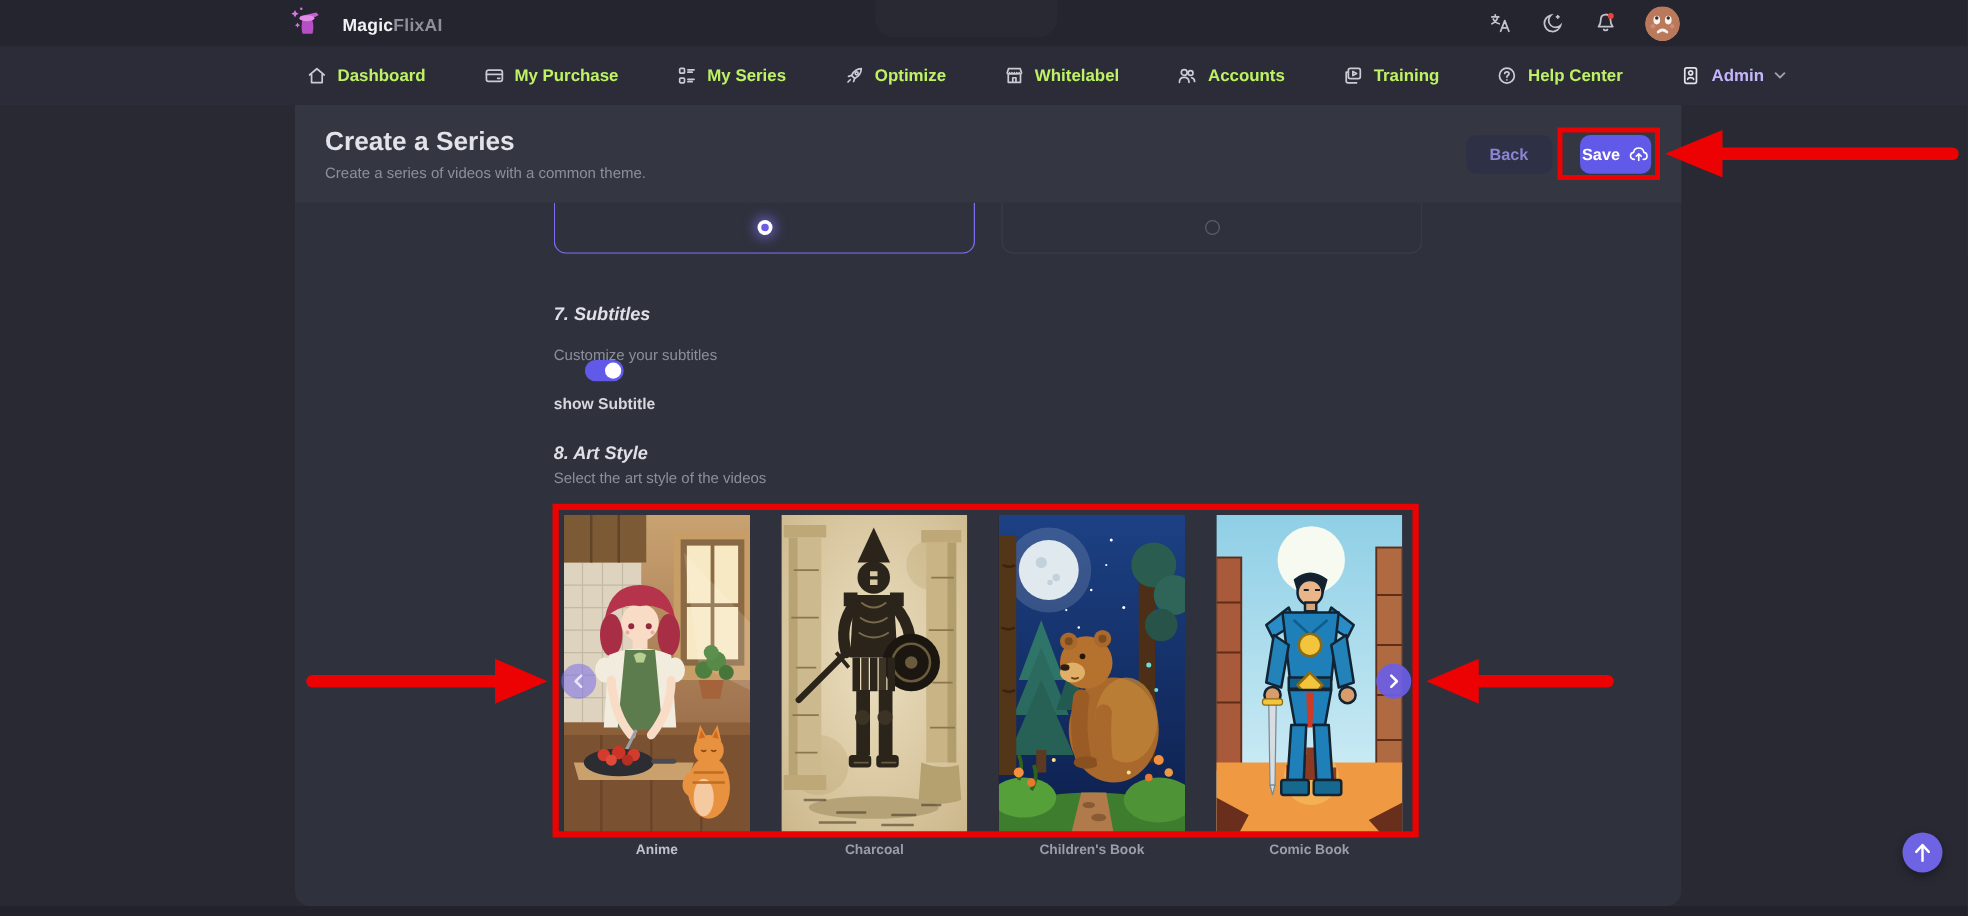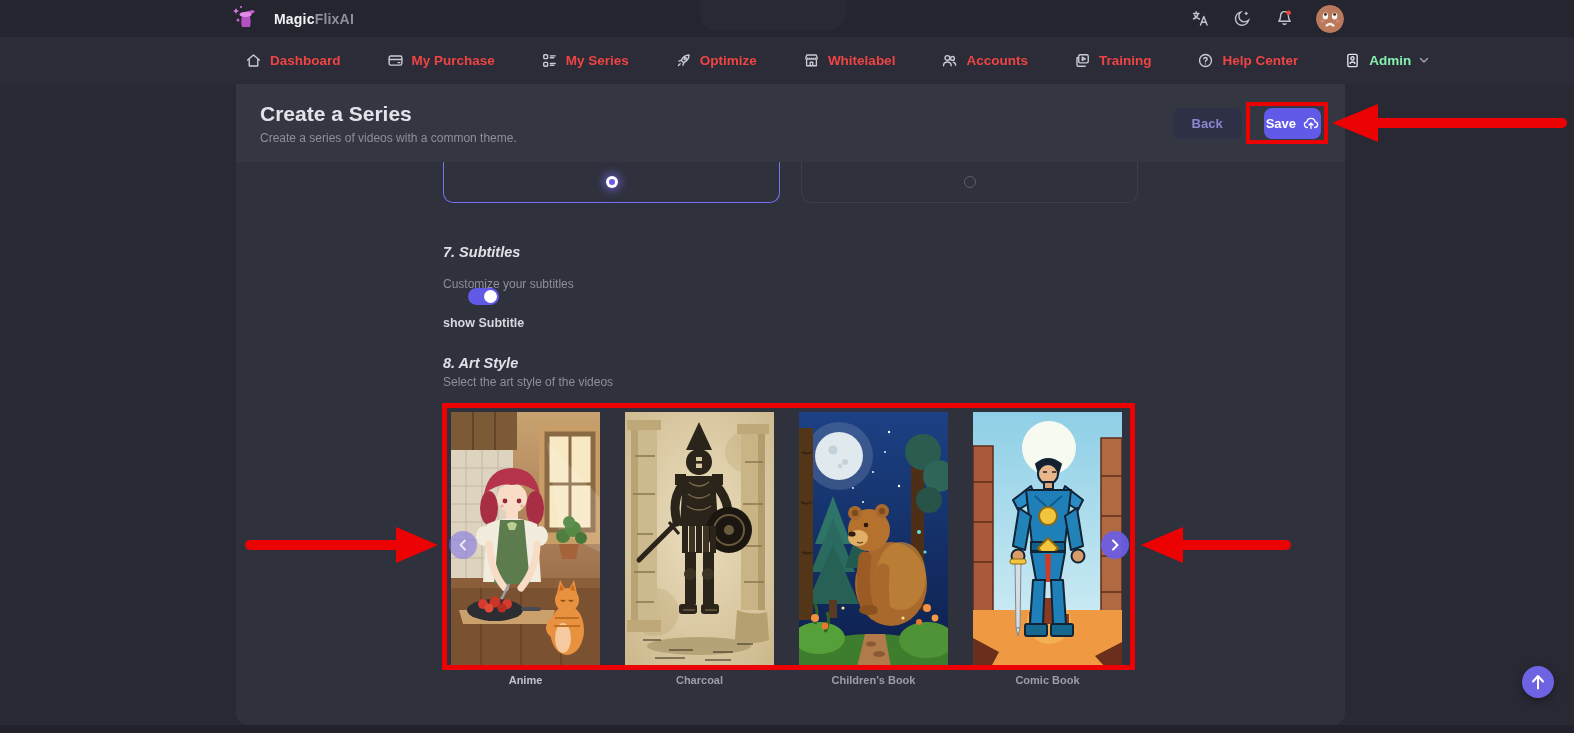--- a/index.html
+++ b/index.html
@@ -12,21 +12,21 @@
   .brand { position:absolute; left:232px; top:4px; display:flex; align-items:center; gap:6px; cursor:pointer; }
   .brand-name { font-size:14px; font-weight:bold; color:#f2f3f7; letter-spacing:.2px;padding-left:10px; }
   .brand-name .sec { color:#8d8f9b; font-weight:bold; }
   .top-icons { position:absolute; right:230px; top:0; height:37px; display:flex; align-items:center; gap:22px; }
   .tico { width:20px; height:20px; display:flex; align-items:center; justify-content:center; cursor:pointer; position:relative; }
   .avatar { width:28px; height:28px; border-radius:50%; overflow:hidden; cursor:pointer; }
 
   
   .navbar { position:absolute; left:0; top:37px; width:1574px; height:47px; background:#2b2c37; }
   .nav-inner { position:absolute; left:245px; top:0; height:47px; display:flex; align-items:center; gap:46px; }
-  .nav-item { display:flex; align-items:center; gap:8px; color:#ef4444; font-size:13.5px; font-weight:600; cursor:pointer; white-space:nowrap; }
+  .nav-item { display:flex; align-items:center; gap:8px; color:#bef264; font-size:13.5px; font-weight:600; cursor:pointer; white-space:nowrap; }
   .nav-item svg { flex:0 0 auto; }
 
   
   .panel { position:absolute; left:236px; top:84px; width:1109px; height:641px; background:#2f313d; border-radius:0 0 12px 12px; }
   .panel-header { position:absolute; left:0; top:0; width:100%; height:78px; background:#343642; display:flex; align-items:center; justify-content:space-between; padding:0 24px; }
   .ph-title { font-size:21px; font-weight:bold; color:#e3e4ea; margin-bottom:5px; }
   .ph-sub { font-size:12px; color:#8d8f9a; }
   .ph-buttons { display:flex; align-items:center; gap:22px; }
   .btn-back { background:#2e3046; color:#8b85d2; border:none; border-radius:8px; padding:8px 19px; font-size:13px; font-weight:bold; font-family:inherit; cursor:pointer; }
   .btn-save { background:#6159e8; color:#ffffff; border:none; border-radius:8px; padding:8px 2px; font-size:13px; font-weight:bold; font-family:inherit; cursor:pointer; display:flex; align-items:center; gap:7px; }
@@ -175,21 +175,21 @@
       <span>Training</span>
     </div>
     <div class="nav-item">
       <svg width="17" height="17" viewBox="0 0 16 16" fill="none" stroke="#c9cbd4" stroke-width="1.3" stroke-linecap="round">
           <circle cx="8" cy="8" r="5.6"></circle>
           <path d="M6.4 6.4 C6.4 4.8 9.6 4.8 9.6 6.5 C9.6 7.8 8 7.6 8 9.1"></path>
           <circle cx="8" cy="11.2" r=".6" fill="#c9cbd4" stroke="none"></circle>
         </svg>
       <span>Help Center</span>
     </div>
-    <div class="nav-item" style="color:#86efac;">
+    <div class="nav-item" style="color:#c4b5fd;">
       <svg width="17" height="17" viewBox="0 0 16 16" fill="none" stroke="#e2e3e9" stroke-width="1.3" stroke-linecap="round">
           <rect x="3.6" y="2.2" width="8.8" height="11.6" rx="1.4"></rect>
           <circle cx="8" cy="6" r="1.5"></circle>
           <path d="M5.8 10.8 C5.8 9 10.2 9 10.2 10.8"></path>
         </svg>
       <span>Admin</span>
       <svg width="10" height="7" viewBox="0 0 10 7" fill="none" stroke="#9b9da8" stroke-width="1.5" stroke-linecap="round" stroke-linejoin="round">
           <path d="M1.5 1.5 L5 5 L8.5 1.5"></path>
         </svg>
     </div>

